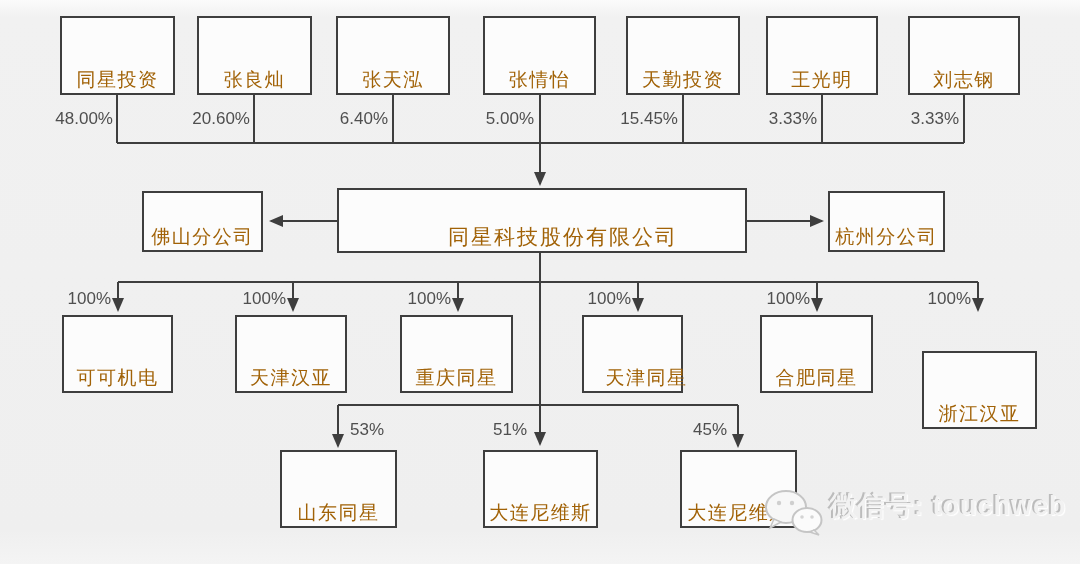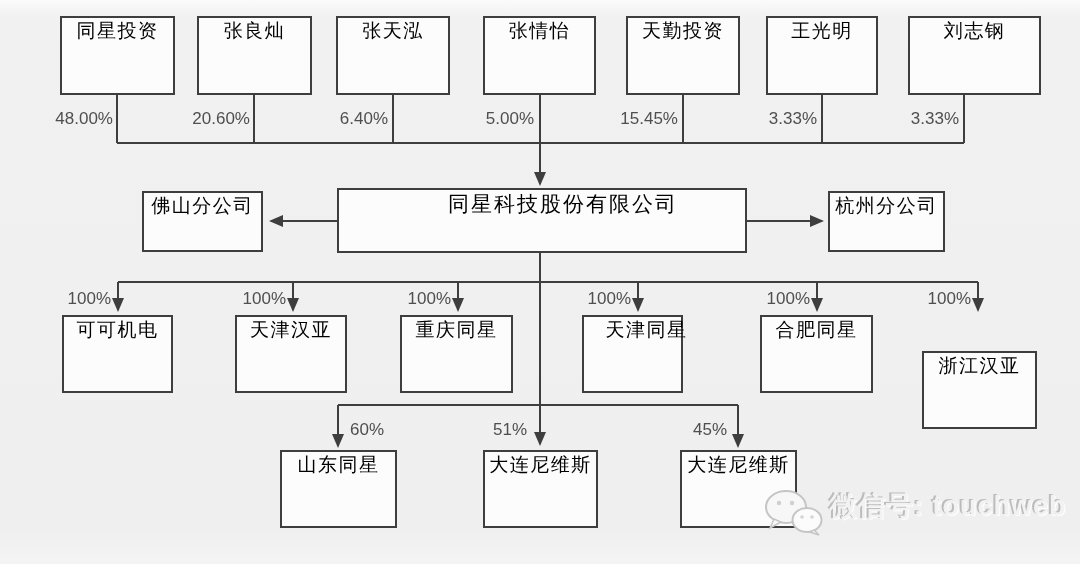--- a/index.html
+++ b/index.html
@@ -16,24 +16,24 @@
     left: 0; top: 0;
     width: 1080px; height: 564px;
     z-index: 1;
   }
   .node {
     position: absolute;
     box-sizing: border-box;
     background: #fcfcfc;
     border: 2px solid #3e3e3e;
     display: flex;
-    align-items: flex-start;
+    align-items: flex-end;
     justify-content: center;
     font-size: 19px;
-    color: #000000;
+    color: #a16207;
     letter-spacing: 1.5px;
     z-index: 2;
     white-space: nowrap;
   }
   .node.main {
     font-size: 21px;
     letter-spacing: 2px;
   }
   .pct {
     position: absolute;
@@ -114,21 +114,21 @@
     </div>
   <div class="node" style="left:483px; top:16px; width:113px; height:79px;">
       <span>张情怡</span>
     </div>
   <div class="node" style="left:626px; top:16px; width:114px; height:79px;">
       <span>天勤投资</span>
     </div>
   <div class="node" style="left:766px; top:16px; width:112px; height:79px;">
       <span>王光明</span>
     </div>
-  <div class="node" style="left:908px; top:16px; width:133px; height:79px;">
+  <div class="node" style="left:908px; top:16px; width:112px; height:79px;">
       <span>刘志钢</span>
     </div>
 
   <div class="pct" style="right:967px; top:109px;">48.00%</div>
   <div class="pct" style="right:830px; top:109px;">20.60%</div>
   <div class="pct" style="right:692px; top:109px;">6.40%</div>
   <div class="pct" style="right:546px; top:109px;">5.00%</div>
   <div class="pct" style="right:402px; top:109px;">15.45%</div>
   <div class="pct" style="right:263px; top:109px;">3.33%</div>
   <div class="pct" style="right:121px; top:109px;">3.33%</div>
@@ -162,21 +162,21 @@
   <div class="node" style="left:582px; top:315px; width:101px; height:78px;padding-left:28px;">
       <span>天津同星</span>
     </div>
   <div class="node" style="left:760px; top:315px; width:113px; height:78px;">
       <span>合肥同星</span>
     </div>
   <div class="node" style="left:922px; top:315px; width:115px; height:78px;margin-top:36px;">
       <span>浙江汉亚</span>
     </div>
 
-  <div class="pct" style="left:350px;  top:420px;">60%</div>
+  <div class="pct" style="left:350px;  top:420px;">53%</div>
   <div class="pct" style="right:553px; top:420px;">51%</div>
   <div class="pct" style="right:353px; top:420px;">45%</div>
 
   <div class="node" style="left:280px; top:450px; width:117px; height:78px;">
       <span>山东同星</span>
     </div>
   <div class="node" style="left:483px; top:450px; width:115px; height:78px;">
       <span>大连尼维斯</span>
     </div>
   <div class="node" style="left:680px; top:450px; width:117px; height:78px;">

